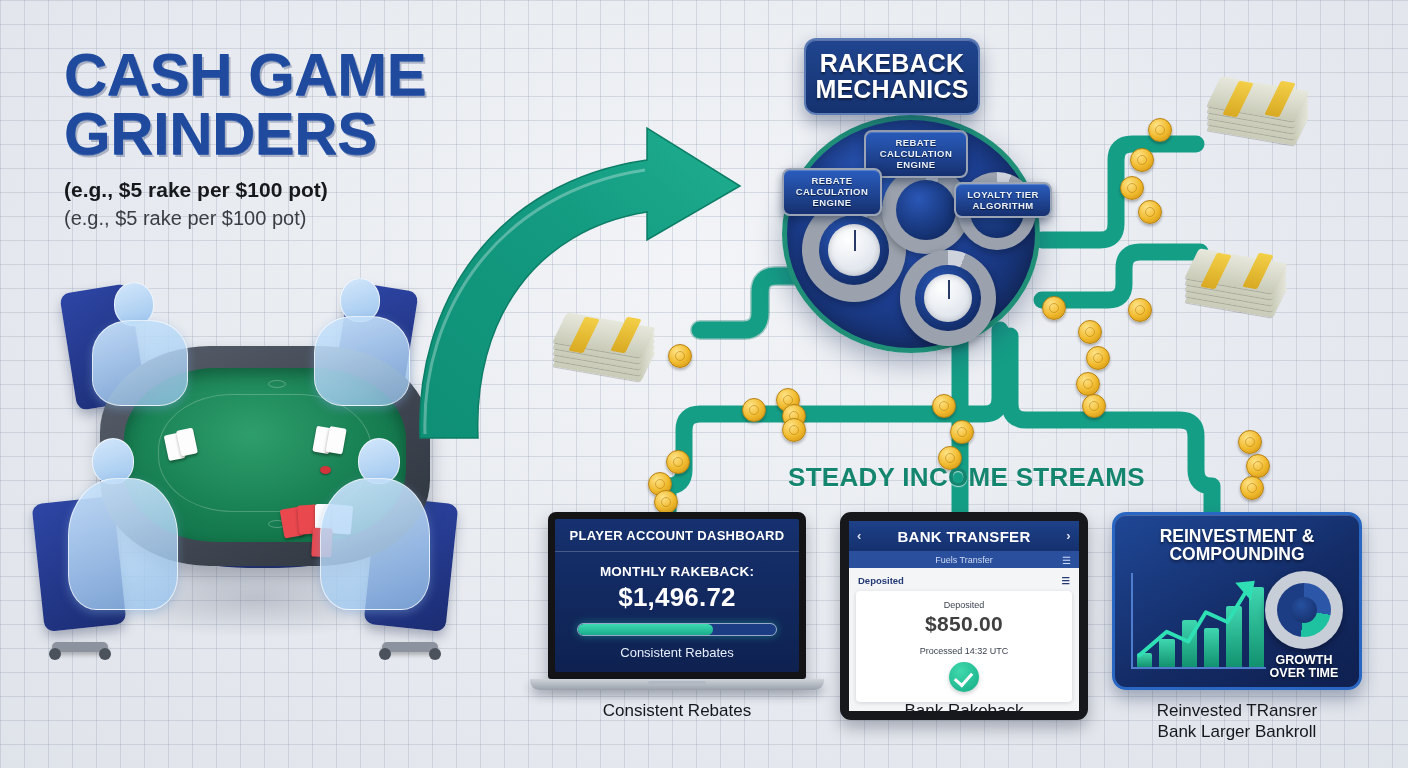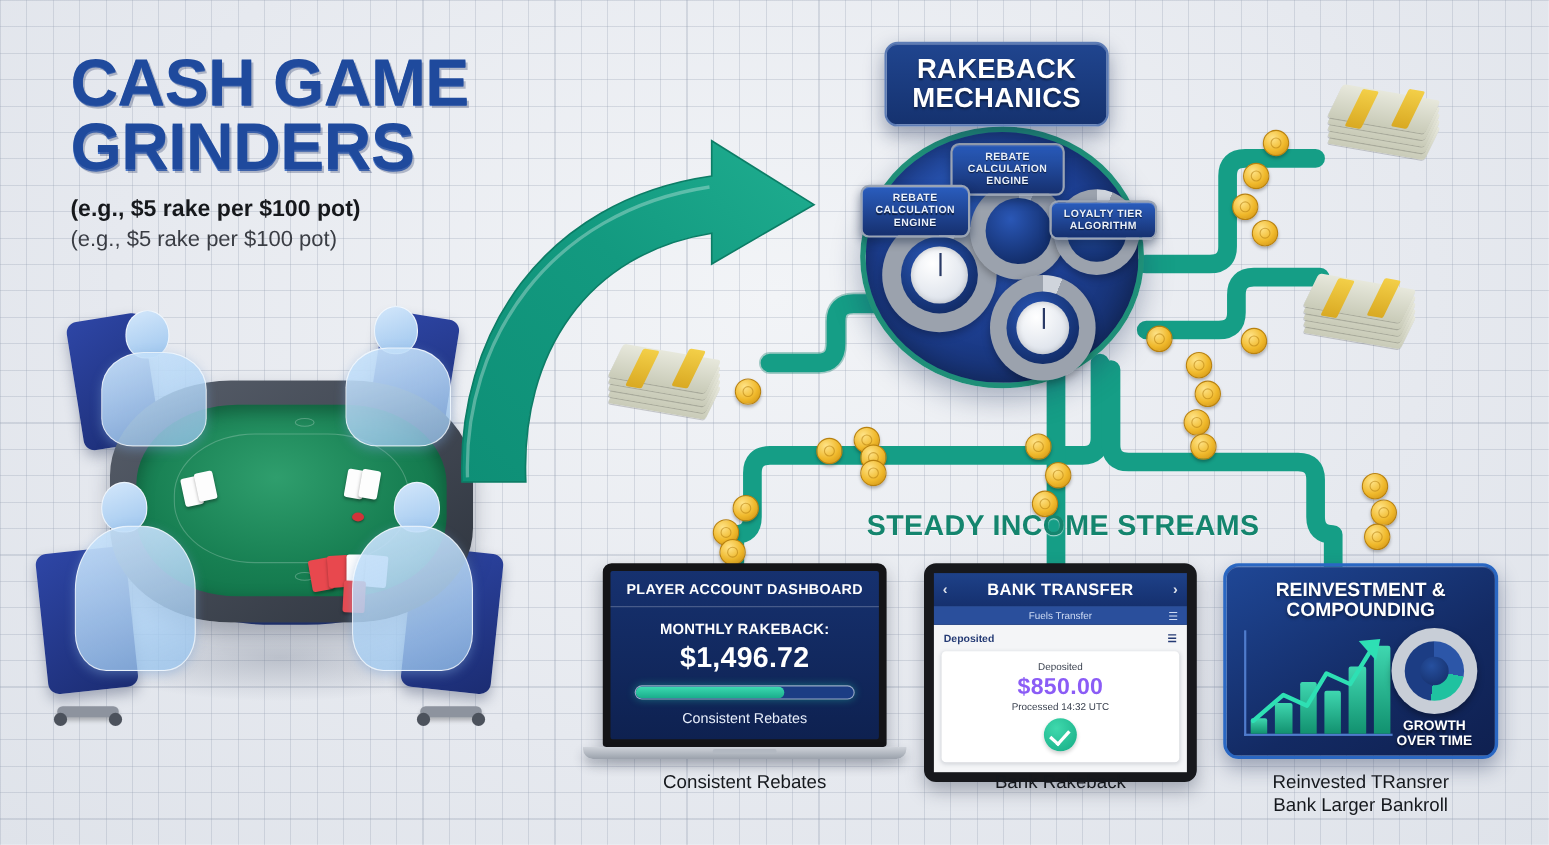--- a/index.html
+++ b/index.html
@@ -81,21 +81,21 @@
      background:#2a3a66; transform-origin:bottom center; }
   .chip {
      position:absolute; background:linear-gradient(#2a5dbe,#16306f);
      border:2px solid #9aa4b4; border-radius:8px; color:#eaf1fb;
      font-size:9.5px; font-weight:800; letter-spacing:.4px; text-align:center;
      line-height:1.18; padding:5px 7px; text-transform:uppercase;
      box-shadow:0 4px 9px rgba(12,28,60,.45), inset 0 1px 0 rgba(255,255,255,.22);
      text-shadow:0 1px 1px rgba(0,0,0,.6);
   }
   .hub-title {
-     position:absolute; left:804px; top:38px; width:204px; padding:11px 8px;
+     position:absolute; left:804px; top:38px; width:176px; padding:11px 8px;
      background:linear-gradient(#20458f,#15326f); border:2px solid #5d7cb5; border-radius:12px;
      color:#fff; font-size:25px; font-weight:800; line-height:1.02; text-align:center;
      letter-spacing:.2px; text-transform:uppercase;
      box-shadow:0 8px 18px rgba(18,35,75,.40), inset 0 1px 0 rgba(255,255,255,.25);
      text-shadow:0 2px 2px rgba(0,0,0,.45); z-index:6;
   }
 
   
   .pipes { position:absolute; inset:0; }
 
@@ -141,21 +141,21 @@
      text-align:center; padding:7px 0 6px; letter-spacing:.3px; position:relative; text-transform:uppercase; }
   .t-hdr .ch { position:absolute; top:7px; font-size:13px; opacity:.85; font-weight:700; }
   .t-bar2 { background:#2a4f9c; color:#cfdcf5; font-size:9px; text-align:center; padding:4px 0 3px; position:relative; }
   .t-bar2 .ham { position:absolute; right:8px; top:4px; font-size:10px; }
   .t-body { background:#f4f5f7; padding:5px 7px 9px; }
   .t-row { display:flex; justify-content:space-between; align-items:center;
      color:#243a74; font-size:9.5px; font-weight:700; padding:2px 2px 5px; }
   .t-card { background:#fff; border-radius:4px; padding:9px 6px 10px; text-align:center;
      box-shadow:0 1px 4px rgba(40,50,70,.18); }
   .t-lbl { font-size:9px; color:#3b4250; }
-  .t-amt { font-size:21px; font-weight:800; color:#8b5cf6; margin:2px 0 0; letter-spacing:.3px; }
+  .t-amt { font-size:21px; font-weight:800; color:#404040; margin:2px 0 10px; letter-spacing:.3px; }
   .t-time { font-size:9px; color:#3b4250; }
   .tick { width:30px; height:30px; margin:6px auto 0; border-radius:50%;
      background:radial-gradient(circle at 38% 30%, #3fd9ad, #15ab84); position:relative;
      box-shadow:0 2px 4px rgba(0,0,0,.2); }
   .tick:after { content:""; position:absolute; left:9px; top:7px; width:8px; height:14px;
      border:3px solid #fff; border-top:0; border-left:0; transform:rotate(42deg); }
 
   .reinv { position:absolute; left:1112px; top:512px; width:250px; height:178px;
      background:linear-gradient(150deg,#1f4796,#132a63 60%,#0f2050);
      border:3px solid #2a67c2; border-radius:14px;

